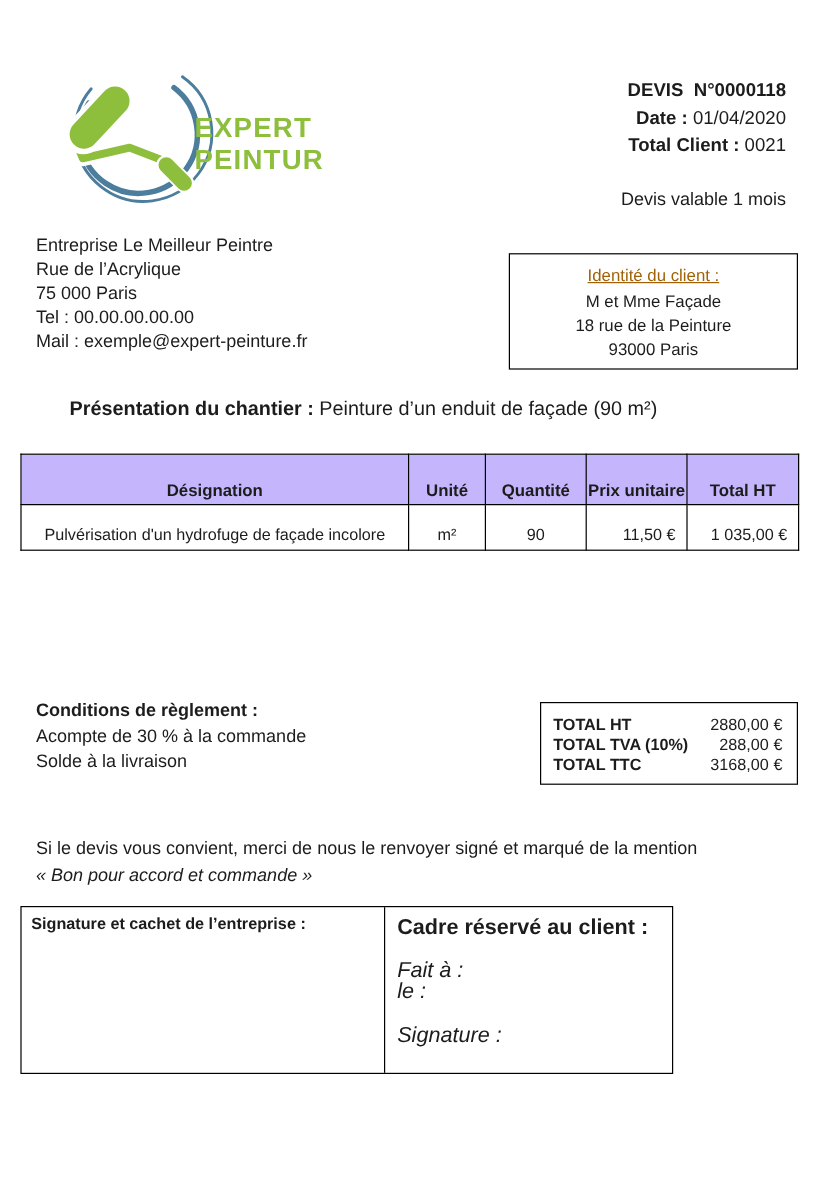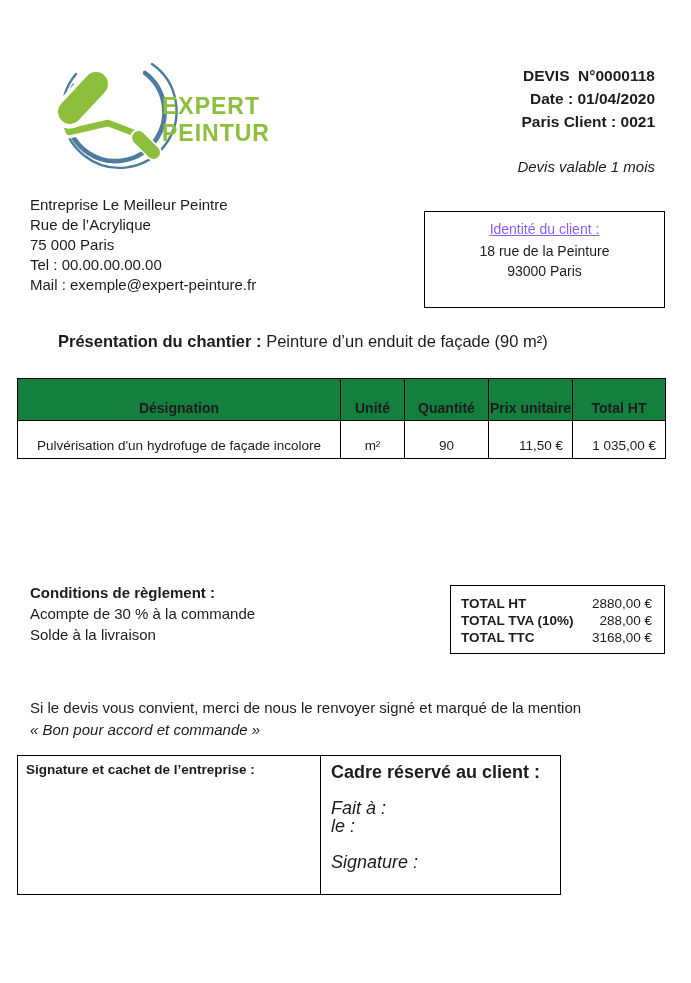--- a/index.html
+++ b/index.html
@@ -12,22 +12,22 @@
     overflow: hidden;
   }
   .abs { position: absolute; }
 
   
   .logo-wrap { left: 50px; top: 52px; width: 220px; height: 135px; }
 
   
   .header-right { right: 36px; top: 64px; text-align: right; }
   .header-right .line { font-size: 15.5px; line-height: 23px; font-weight: bold; white-space: pre; }
-  .header-right .line .val { font-weight: bold; }
-  .validity { right: 36px; top: 158px; font-size: 15px; font-style: italic; }
+  .header-right .line .val { font-weight: normal; }
+  .validity { right: 36px; top: 158px; font-size: 15px; }
 
   
   .company { left: 30px; top: 195px; font-size: 15px; line-height: 20px; }
 
   
   .client-box {
     left: 424px; top: 211px; width: 241px; height: 97px;
     border: 1.6px solid #000;
     text-align: center; padding-top: 7px;
     font-size: 14px; line-height: 20px;
@@ -39,21 +39,21 @@
   .chantier .lbl { font-weight: bold; }
 
   
   table.items {
     position: absolute; left: 17px; top: 378px;
     border-collapse: collapse; table-layout: fixed;
     font-size: 13.5px;
   }
   table.items th, table.items td { border: 1.7px solid #000; }
   table.items th {
-    background: #15803d; font-weight: bold;
+    background: #c4b5fd; font-weight: bold;
     height: 42px; vertical-align: bottom; padding-bottom: 4px;
     text-align: center; font-size: 14px;
   }
   table.items td { text-align: center; padding: 3px 4px; }
   table.items tr.r1 td { height: 47px; vertical-align: middle; }
   table.items tr.r2 td { height: 38px; vertical-align: bottom; padding-bottom: 5px; }
   table.items td.num { text-align: right; padding-right: 9px; }
   .col-des { width: 323px; } .col-uni { width: 64px; } .col-qte { width: 84px; }
   .col-pu  { width: 84px; }  .col-tot { width: 93px; }
 
@@ -112,34 +112,35 @@
     </g>
 
     <text x="112" y="62" font-family="Liberation Sans, sans-serif" font-size="23" font-weight="bold" fill="#8dbe3c" letter-spacing="1">EXPERT</text>
     <text x="112" y="89" font-family="Liberation Sans, sans-serif" font-size="23" font-weight="bold" fill="#8dbe3c" letter-spacing="1">PEINTURE</text>
   </svg>
 </div>
 
 <div class="abs header-right">
   <div class="line">DEVIS  N°0000118</div>
   <div class="line"><span>Date : </span><span class="val">01/04/2020</span></div>
-  <div class="line"><span>Paris Client : </span><span class="val">0021</span></div>
+  <div class="line"><span>Total Client : </span><span class="val">0021</span></div>
 </div>
 <div class="abs validity">Devis valable 1 mois</div>
 
 <div class="abs company">
   <div>Entreprise Le Meilleur Peintre</div>
   <div>Rue de l’Acrylique</div>
   <div>75 000 Paris</div>
   <div>Tel : 00.00.00.00.00</div>
   <div>Mail : exemple@expert-peinture.fr</div>
 </div>
 
 <div class="abs client-box">
-  <div class="client-title" style="color:#8b5cf6">Identité du client :</div>
+  <div class="client-title" style="color:#a16207">Identité du client :</div>
+  <div>M et Mme Façade</div>
   <div>18 rue de la Peinture</div>
   <div>93000 Paris</div>
 </div>
 
 <div class="abs chantier">
   <span class="lbl">Présentation du chantier : </span><span>Peinture d’un enduit de façade (90 m²)</span>
 </div>
 
 <table class="items">
   <colgroup>

